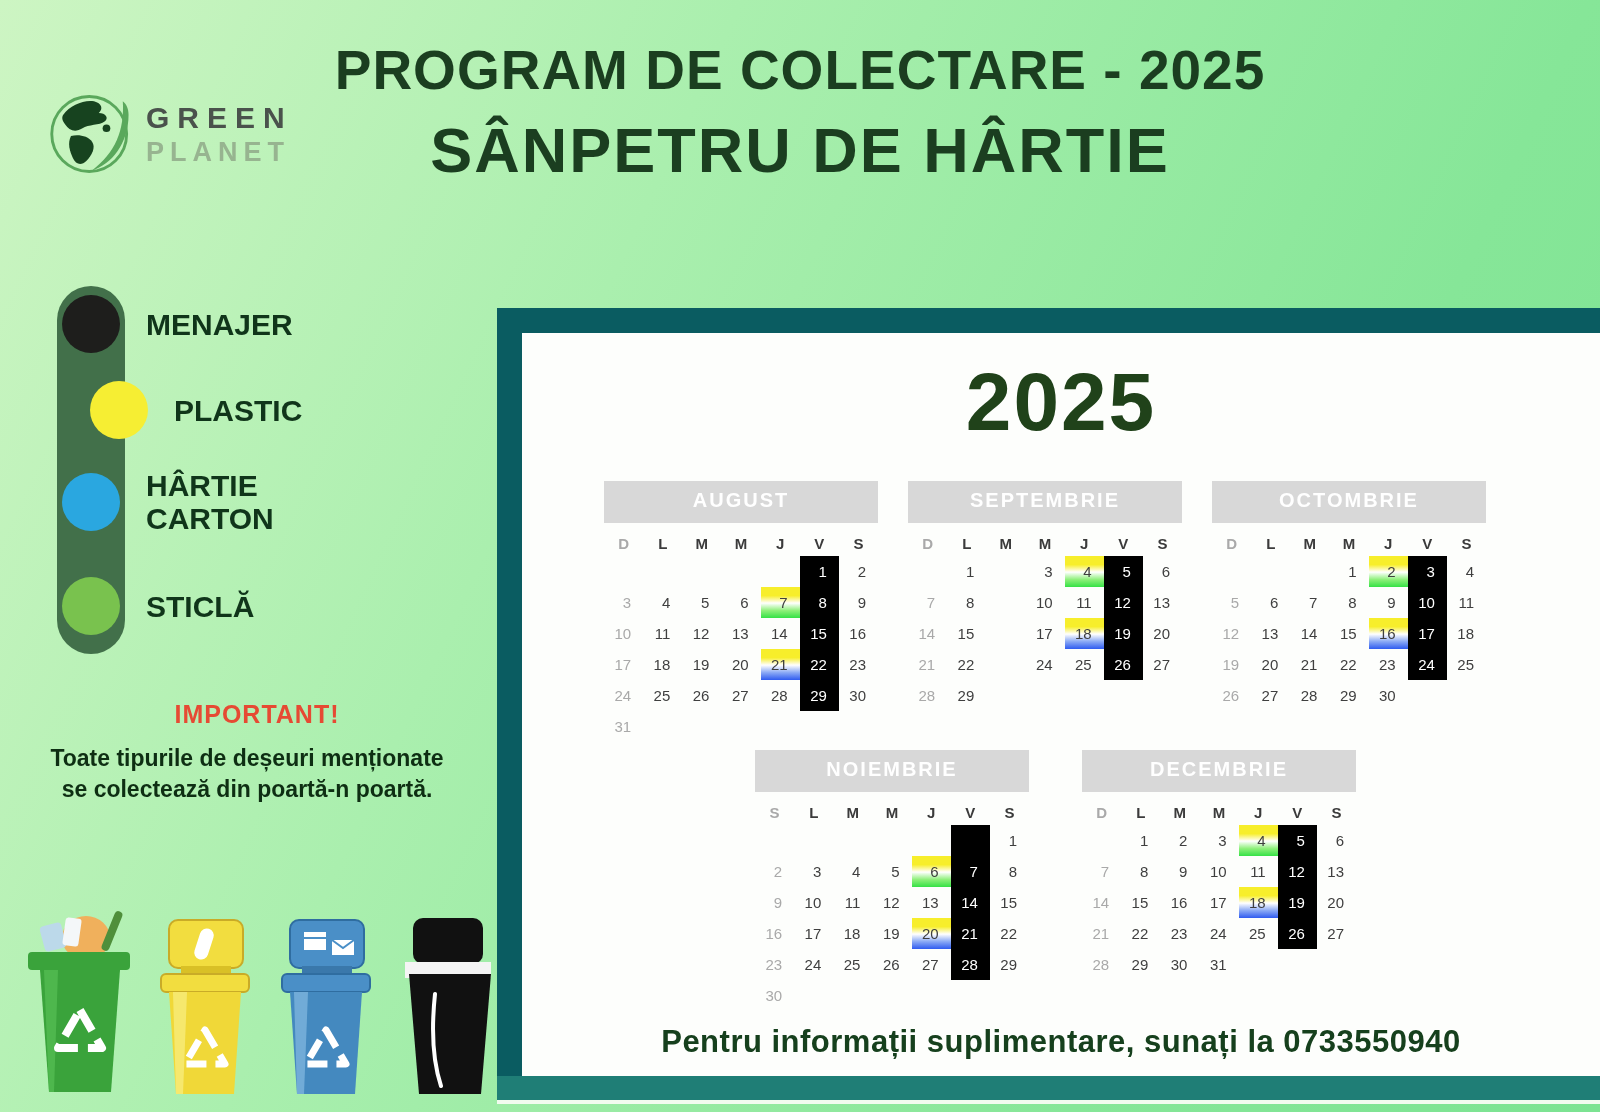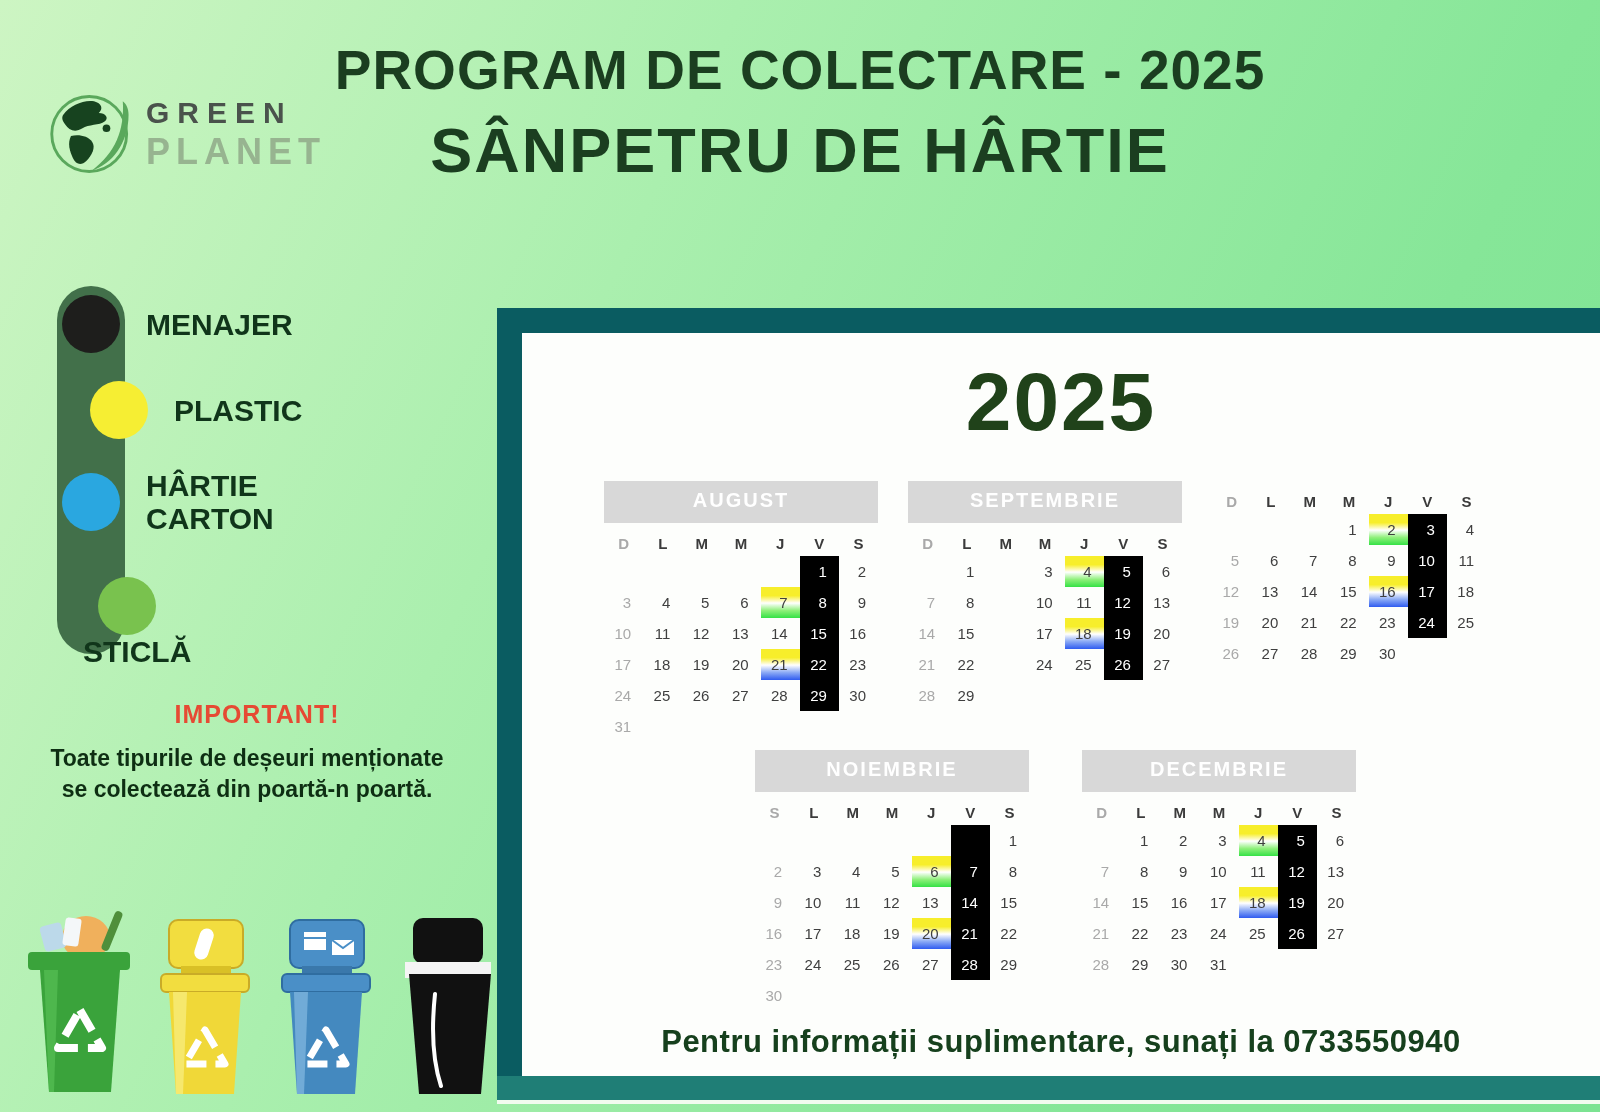--- a/index.html
+++ b/index.html
@@ -6,21 +6,21 @@
   .page {
     position:relative; width:1600px; height:1112px; overflow:hidden;
     background:linear-gradient(115deg,#cdf5c3 0%,#aaefae 35%,#86e698 75%,#7ce392 100%);
     font-family:"Liberation Sans",sans-serif;
   }
 
   
   .logo { position:absolute; left:46px; top:86px; display:flex; align-items:center; gap:4px; }
   .logo-text { display:flex; flex-direction:column; line-height:1; }
   .logo-line1 { font-size:30px; font-weight:700; letter-spacing:8px; color:#4a524c; }
-  .logo-line2 { font-size:36px; font-weight:700; letter-spacing:6px; color:#97b490; margin-top:6px; }
+  .logo-line2 { font-size:27px; font-weight:700; letter-spacing:6px; color:#97b490; margin-top:6px; }
 
   .titles { position:absolute; left:0; right:0; top:38px; text-align:center; color:#1b3e20; }
   .title1 { font-size:55px; font-weight:700; letter-spacing:1px; }
   .title2 { font-size:63px; font-weight:700; letter-spacing:2px; margin-top:12px; }
 
   
   .legend { position:absolute; left:57px; top:286px; }
   .legend-pill { position:absolute; left:0; top:0; width:68px; height:368px;
     background:#42704a; border-radius:34px; }
   .legend-row { position:absolute; left:0; display:flex; align-items:center; }
@@ -95,21 +95,21 @@
     </div>
     <div class="legend-row" style="top:95px;margin-left:28px;">
       <span class="legend-dot" style="background: rgb(246, 238, 51);"></span>
       <span class="legend-label">PLASTIC</span>
     </div>
     <div class="legend-row" style="top:183px;">
       <span class="legend-dot" style="background: rgb(42, 167, 224);"></span>
       <span class="legend-label">HÂRTIE
 CARTON</span>
     </div>
-    <div class="legend-row" style="top:291px;flex-direction:column;">
+    <div class="legend-row" style="top:291px;">
       <span class="legend-dot" style="background: rgb(121, 194, 78);"></span>
       <span class="legend-label">STICLĂ</span>
     </div>
   </div>
 
   <div class="important">
     <span class="important-title">IMPORTANT!</span>
     <div class="important-text">
       <div>Toate tipurile de deșeuri menționate</div>
       <div>se colectează din poartă-n poartă.</div>
@@ -277,20 +277,21 @@
             <span class="cell c-sun">28</span>
             <span class="cell">29</span>
             <span class="cell"></span>
             <span class="cell"></span>
             <span class="cell"></span>
             <span class="cell"></span>
             <span class="cell"></span>
           </div>
         </div>
         <div class="month">
+          <div class="month-title">OCTOMBRIE</div>
           <div class="wd-row">
             <span class="wd first">D</span>
             <span class="wd">L</span>
             <span class="wd">M</span>
             <span class="wd">M</span>
             <span class="wd">J</span>
             <span class="wd">V</span>
             <span class="wd">S</span>
           </div>
           <div class="cal-row">

